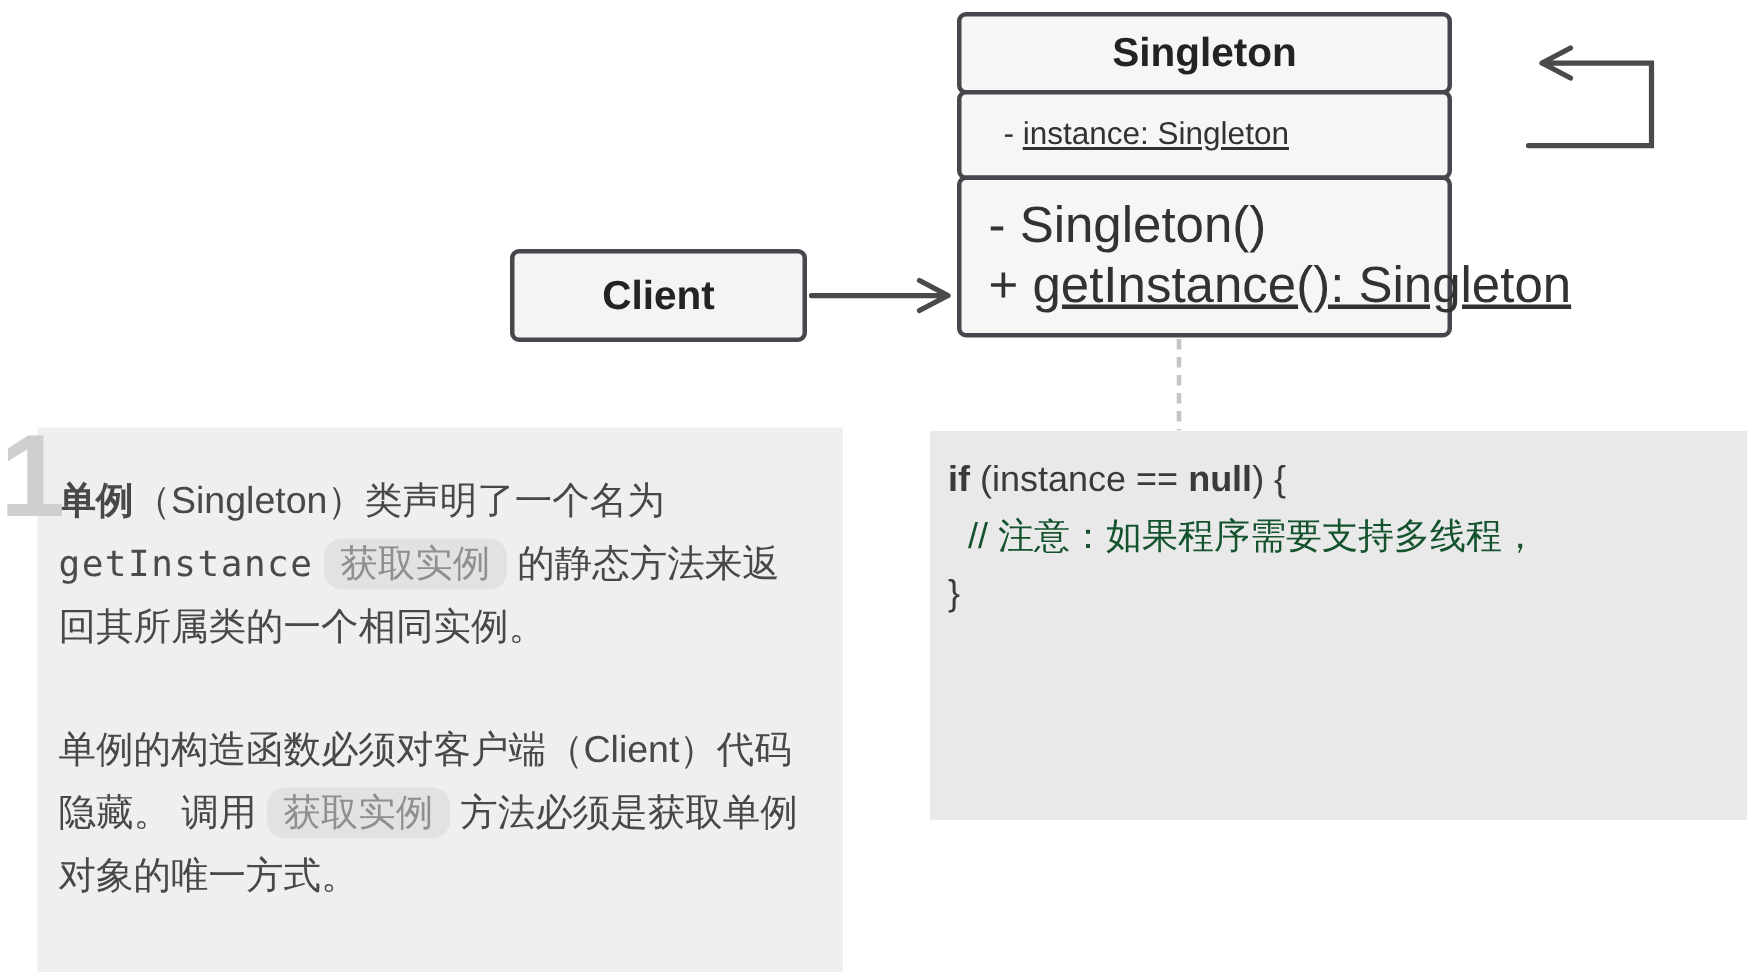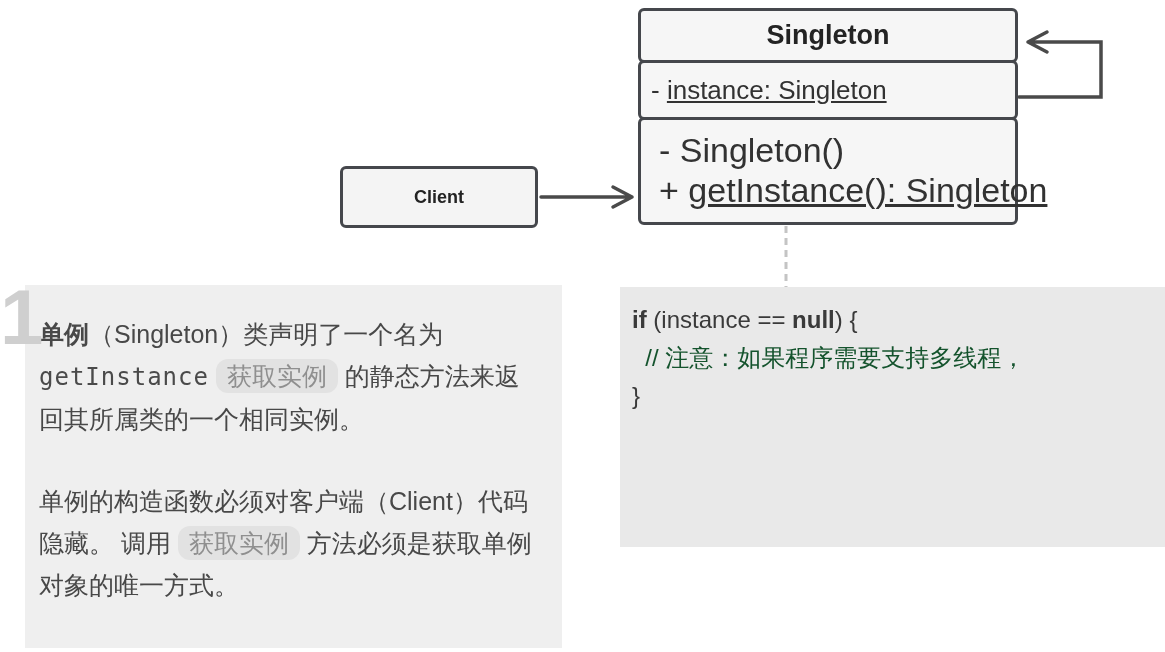--- a/index.html
+++ b/index.html
@@ -8,49 +8,49 @@
     position:relative;
     width:1165px; height:652px;
     background:#ffffff;
     overflow:hidden;
     font-family:"Liberation Sans","DejaVu Sans",sans-serif;
     color:#2e2e2e;
   }
   .arrows { position:absolute; left:0; top:0; width:1165px; height:652px; pointer-events:none; }
 
   
-  .uml-class { position:absolute; left:638px; top:8px; width:380px; }
+  .uml-class { position:absolute; left:638px; top:8px; width:330px; }
   .uml-part {
     border:3px solid #45474c;
     border-radius:6px;
     background:#f6f6f6;
   }
   .uml-title {
     height:55px;
     display:flex; align-items:center; justify-content:center;
     font-weight:bold; font-size:27px; color:#232323;
   }
   .uml-fields {
     margin-top:-3px; height:60px;
     display:flex; align-items:center;
-    padding-left:10px; font-size:26px; color:#323232;
+    padding-left:28px; font-size:21px; color:#323232;
   }
   .uml-methods {
     margin-top:-3px;
     padding:10px 6px 12px 18px;
     font-size:34px; color:#323232;
   }
   .member { line-height:40px; white-space:nowrap; }
 
   
   .client-box {
     position:absolute; left:340px; top:166px; width:198px; height:62px;
     border:3px solid #45474c; border-radius:6px; background:#f4f4f4;
     display:flex; align-items:center; justify-content:center;
-    font-weight:bold; font-size:18px; color:#232323;
+    font-weight:bold; font-size:27px; color:#232323;
   }
 
   
   .note {
     position:absolute; left:620px; top:287px; width:582px; height:260px;
     background:#e9e9e9;
     clip-path:polygon(0 0, calc(100% - 26px) 0, 100% 26px, 100% 100%, 0 100%);
   }
   .note-fold {
     position:absolute; top:0; right:0; width:26px; height:26px;

